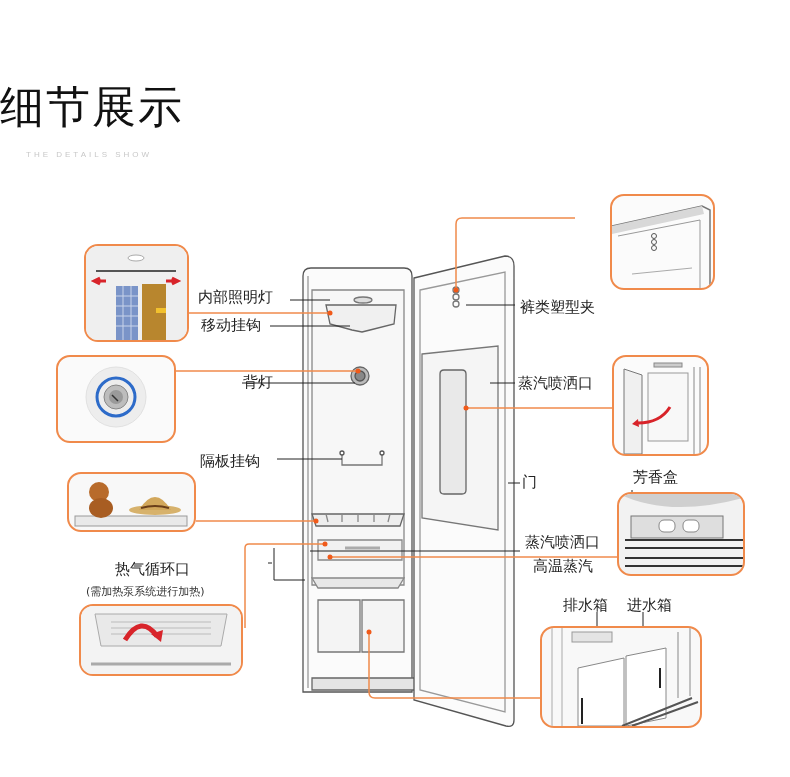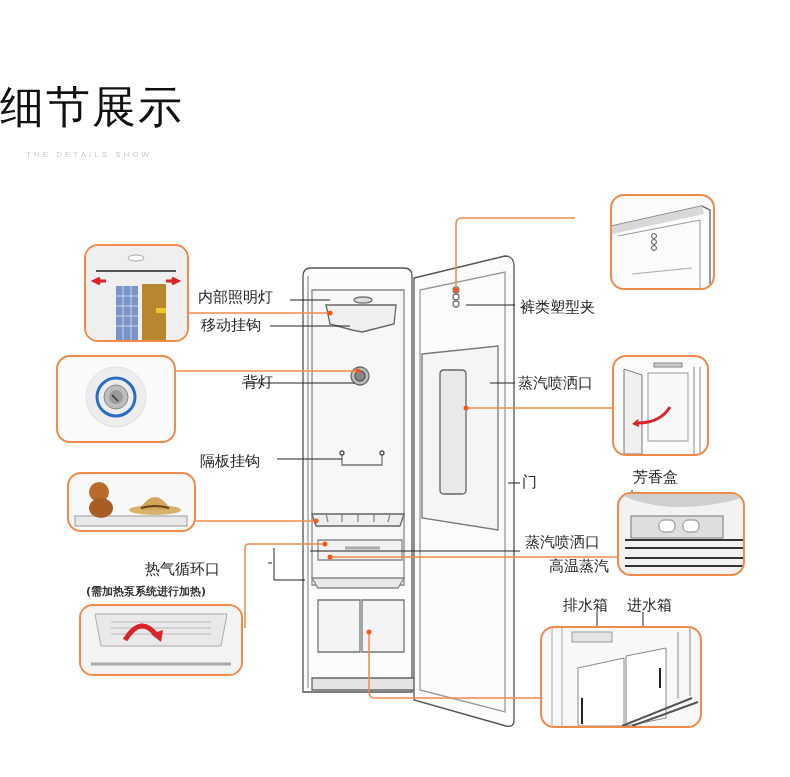--- a/index.html
+++ b/index.html
@@ -191,22 +191,22 @@
     <path d="M118 40 L118 60" stroke="#222" stroke-width="2"></path>
     <path d="M80 98 L150 70 M90 98 L156 74" stroke="#555" stroke-width="2"></path>
     <path d="M136 4 L136 70 M148 0 L148 68" stroke="#888"></path>
   </svg>
 </div>
 
 <div class="lbl" style="left:198px;top:288px;">内部照明灯</div>
 <div class="lbl" style="left:201px;top:316px;">移动挂钩</div>
 <div class="lbl" style="left:204px;top:373px;margin-left:39px;">背灯</div>
 <div class="lbl" style="left:200px;top:452px;text-align:right;">隔板挂钩</div>
-<div class="lbl" style="left:115px;top:560px;margin-left:30px;">热气循环口</div>
-<div class="lbl sm" style="left:86px;top:584px;font-weight:bold;">(需加热泵系统进行加热)</div>
+<div class="lbl" style="left:115px;top:560px;">热气循环口</div>
+<div class="lbl sm" style="left:86px;top:584px;">(需加热泵系统进行加热)</div>
 <div class="lbl" style="left:520px;top:298px;">裤类塑型夹</div>
 <div class="lbl" style="left:518px;top:374px;">蒸汽喷洒口</div>
 <div class="lbl" style="left:522px;top:473px;">门</div>
 <div class="lbl" style="left:633px;top:468px;">芳香盒</div>
 <div class="lbl" style="left:525px;top:533px;text-align:center;">蒸汽喷洒口</div>
-<div class="lbl" style="left:549px;top:557px;">高温蒸汽</div>
+<div class="lbl" style="left:533px;top:557px;">高温蒸汽</div>
 <div class="lbl" style="left:563px;top:596px;text-align:right;">排水箱</div>
 <div class="lbl" style="left:627px;top:596px;">进水箱</div>
 
 </body></html>

